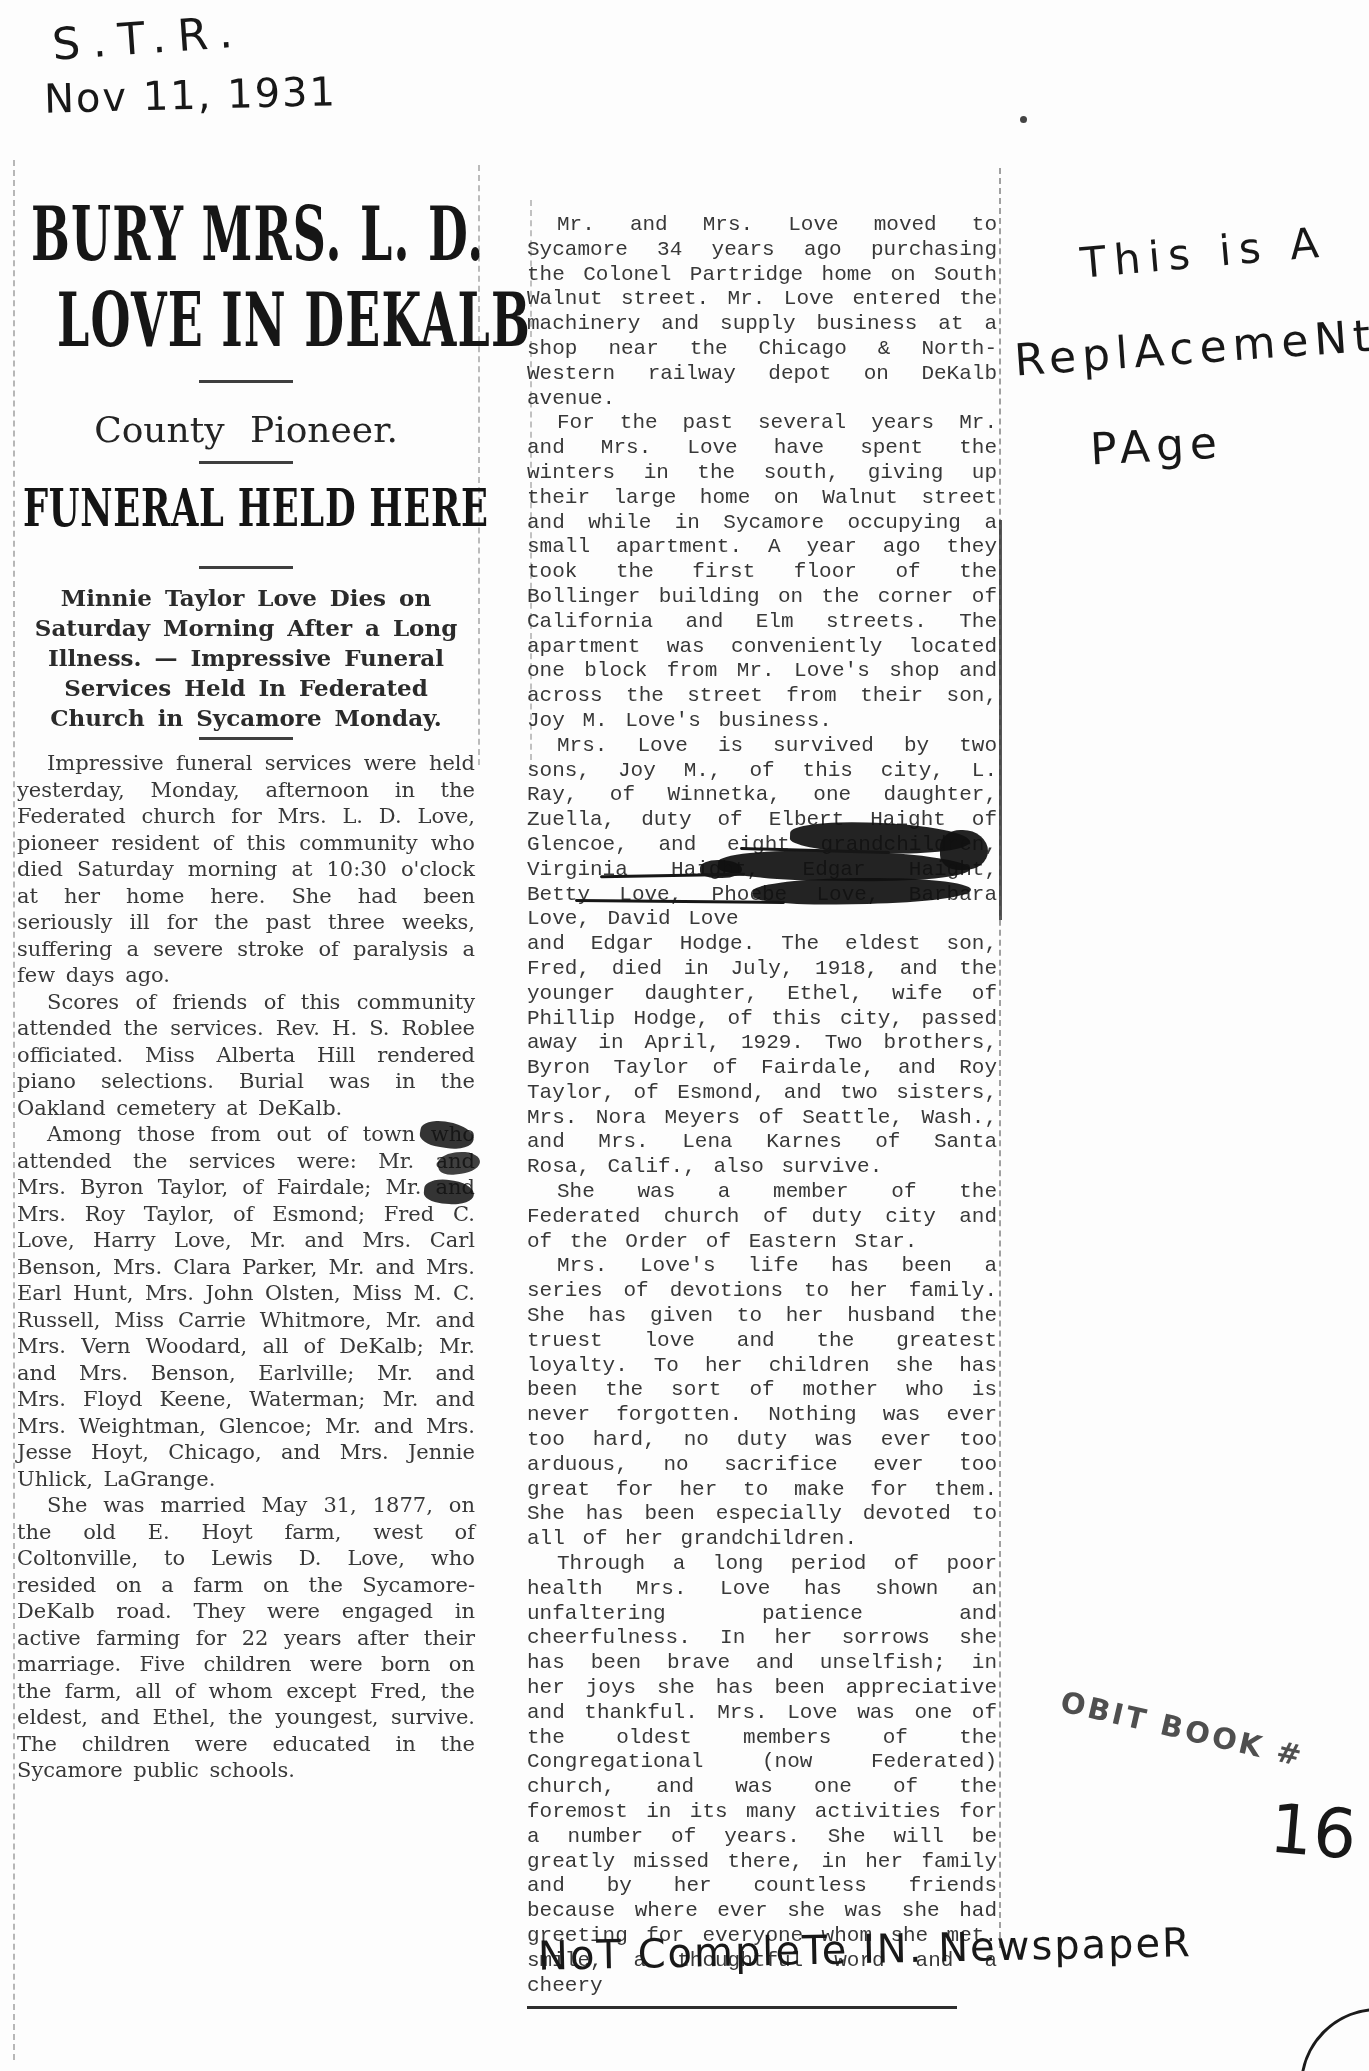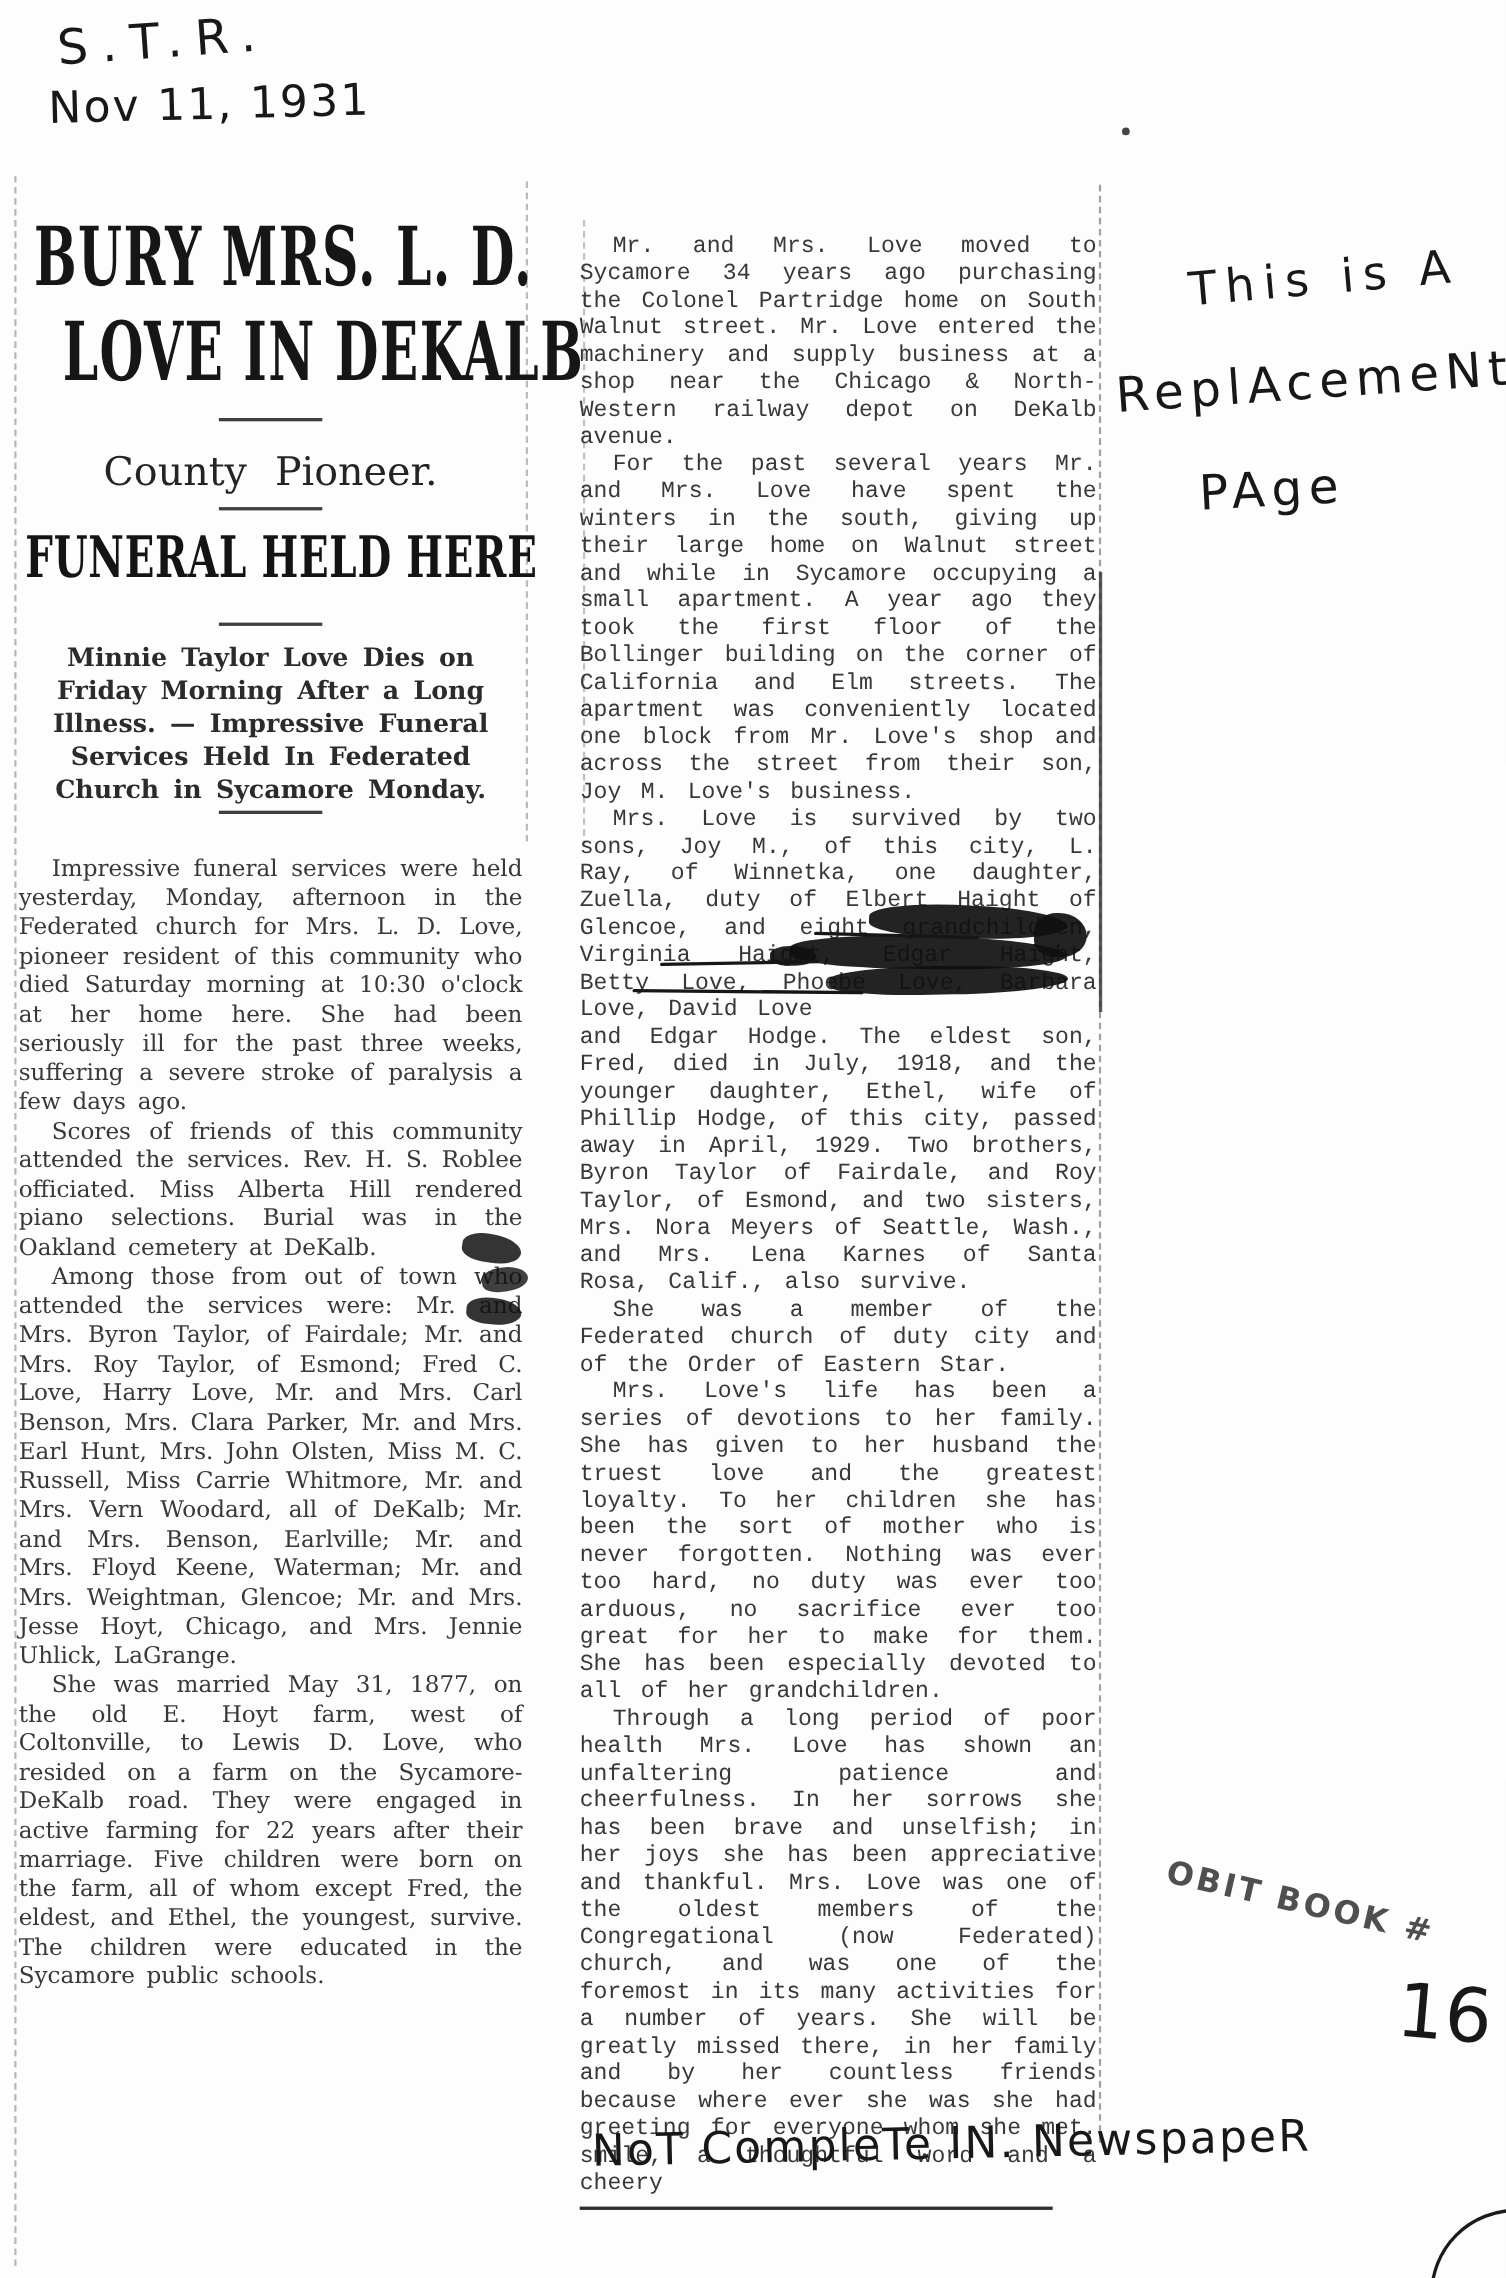--- a/index.html
+++ b/index.html
@@ -28,21 +28,21 @@
   }
   .funeral {
     margin-top:14px; font-weight:bold; color:#141414; white-space:nowrap;
     font-size:52px; line-height:60px; letter-spacing:1px;
     transform:scaleX(.68); transform-origin:0 0; text-align:left; margin-left:6px;
   }
   .deck {
     margin-top:14px; font-weight:bold; font-size:23px; line-height:30px;
     color:#2b2b2b; text-align:center; word-spacing:5px;
   }
-  .bodytext { margin-top:36px; }
+  .bodytext { margin-top:10px; }
   .bodytext p { margin:0; text-indent:30px; word-spacing:4px; font-size:21px; line-height:26.5px; }
   .col-right p { margin:0; text-indent:30px; word-spacing:5px; font-size:21px; line-height:24.8px; }
   .col-right p.noindent { text-indent:0; }
   .col-right p:first-child { margin-top:18px; }
   .rule-wide { width:430px; border-top:3px solid #2e2e2e; margin:8px 0 0 0; }
 
   
   .edge { position:absolute; width:0; }
   .e-left     { left:13px;  top:160px; height:1900px; border-left:2px dashed #9a9a9a; opacity:.7; }
   .e-mid      { left:478px; top:165px; height:600px;  border-left:2px dashed #ababab; opacity:.8; }
@@ -106,21 +106,21 @@
   <div class="col col-left">
     <div class="headline hl1">BURY MRS. L. D.</div>
     <div class="headline hl2">LOVE IN DEKALB</div>
     <div class="rule" style="margin-top:20px"></div>
     <div class="subhead">
       <div>County Pioneer.</div>
     </div>
     <div class="rule" style="margin-top:6px"></div>
     <div class="funeral">FUNERAL HELD HERE</div>
     <div class="rule" style="margin-top:28px"></div>
-    <div class="deck">Minnie Taylor Love Dies on Friday Morning After a Long Illness. — Impressive Funeral Services Held In Federated Church in Sycamore Monday.</div>
+    <div class="deck">Minnie Taylor Love Dies on Saturday Morning After a Long Illness. — Impressive Funeral Services Held In Federated Church in Sycamore Monday.</div>
     <div class="rule" style="margin-top:4px"></div>
     <div class="bodytext">
       <p>Impressive funeral services were held yesterday, Monday, afternoon in the Federated church for Mrs. L. D. Love, pioneer resident of this community who died Saturday morning at 10:30 o'clock at her home here. She had been seriously ill for the past three weeks, suffering a severe stroke of paralysis a few days ago.</p>
       <p>Scores of friends of this community attended the services. Rev. H. S. Roblee officiated. Miss Alberta Hill rendered piano selections. Burial was in the Oakland cemetery at DeKalb.</p>
       <p>Among those from out of town who attended the services were: Mr. and Mrs. Byron Taylor, of Fairdale; Mr. and Mrs. Roy Taylor, of Esmond; Fred C. Love, Harry Love, Mr. and Mrs. Carl Benson, Mrs. Clara Parker, Mr. and Mrs. Earl Hunt, Mrs. John Olsten, Miss M. C. Russell, Miss Carrie Whitmore, Mr. and Mrs. Vern Woodard, all of DeKalb; Mr. and Mrs. Benson, Earlville; Mr. and Mrs. Floyd Keene, Waterman; Mr. and Mrs. Weightman, Glencoe; Mr. and Mrs. Jesse Hoyt, Chicago, and Mrs. Jennie Uhlick, LaGrange.</p>
       <p>She was married May 31, 1877, on the old E. Hoyt farm, west of Coltonville, to Lewis D. Love, who resided on a farm on the Sycamore-DeKalb road. They were engaged in active farming for 22 years after their marriage. Five children were born on the farm, all of whom except Fred, the eldest, and Ethel, the youngest, survive. The children were educated in the Sycamore public schools.</p>
     </div>
   </div>
 
   <div class="col col-right">

